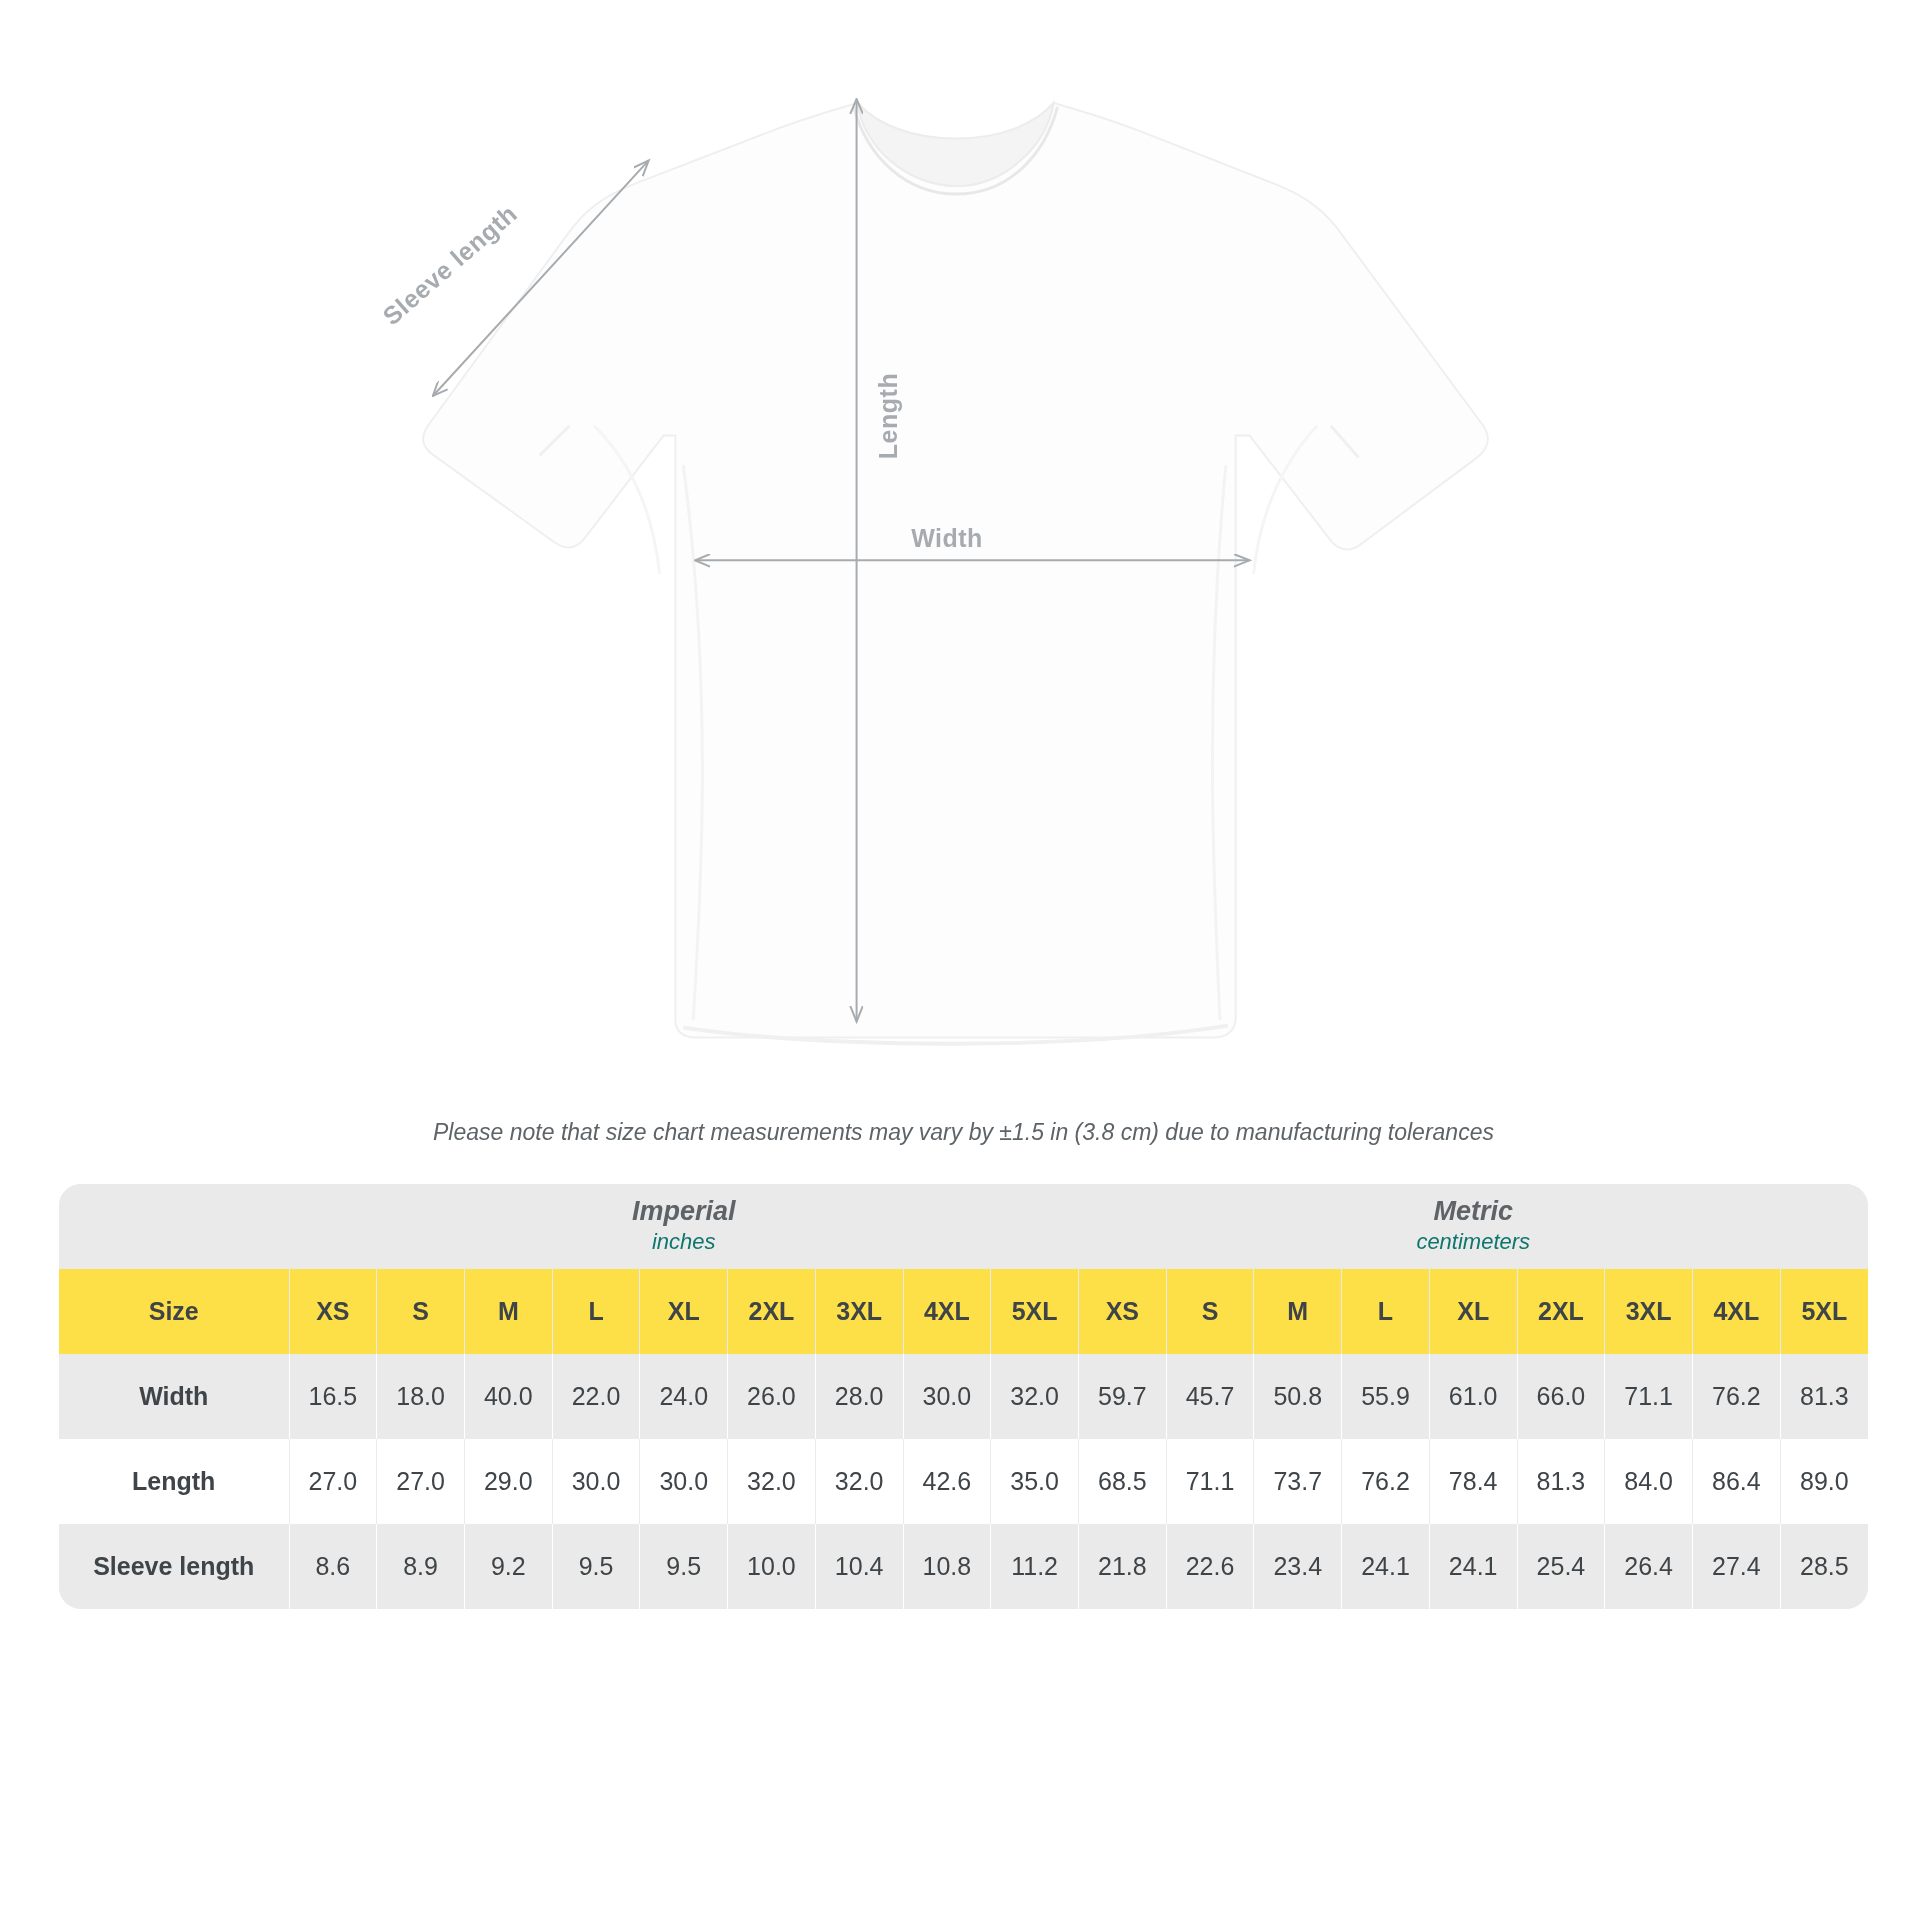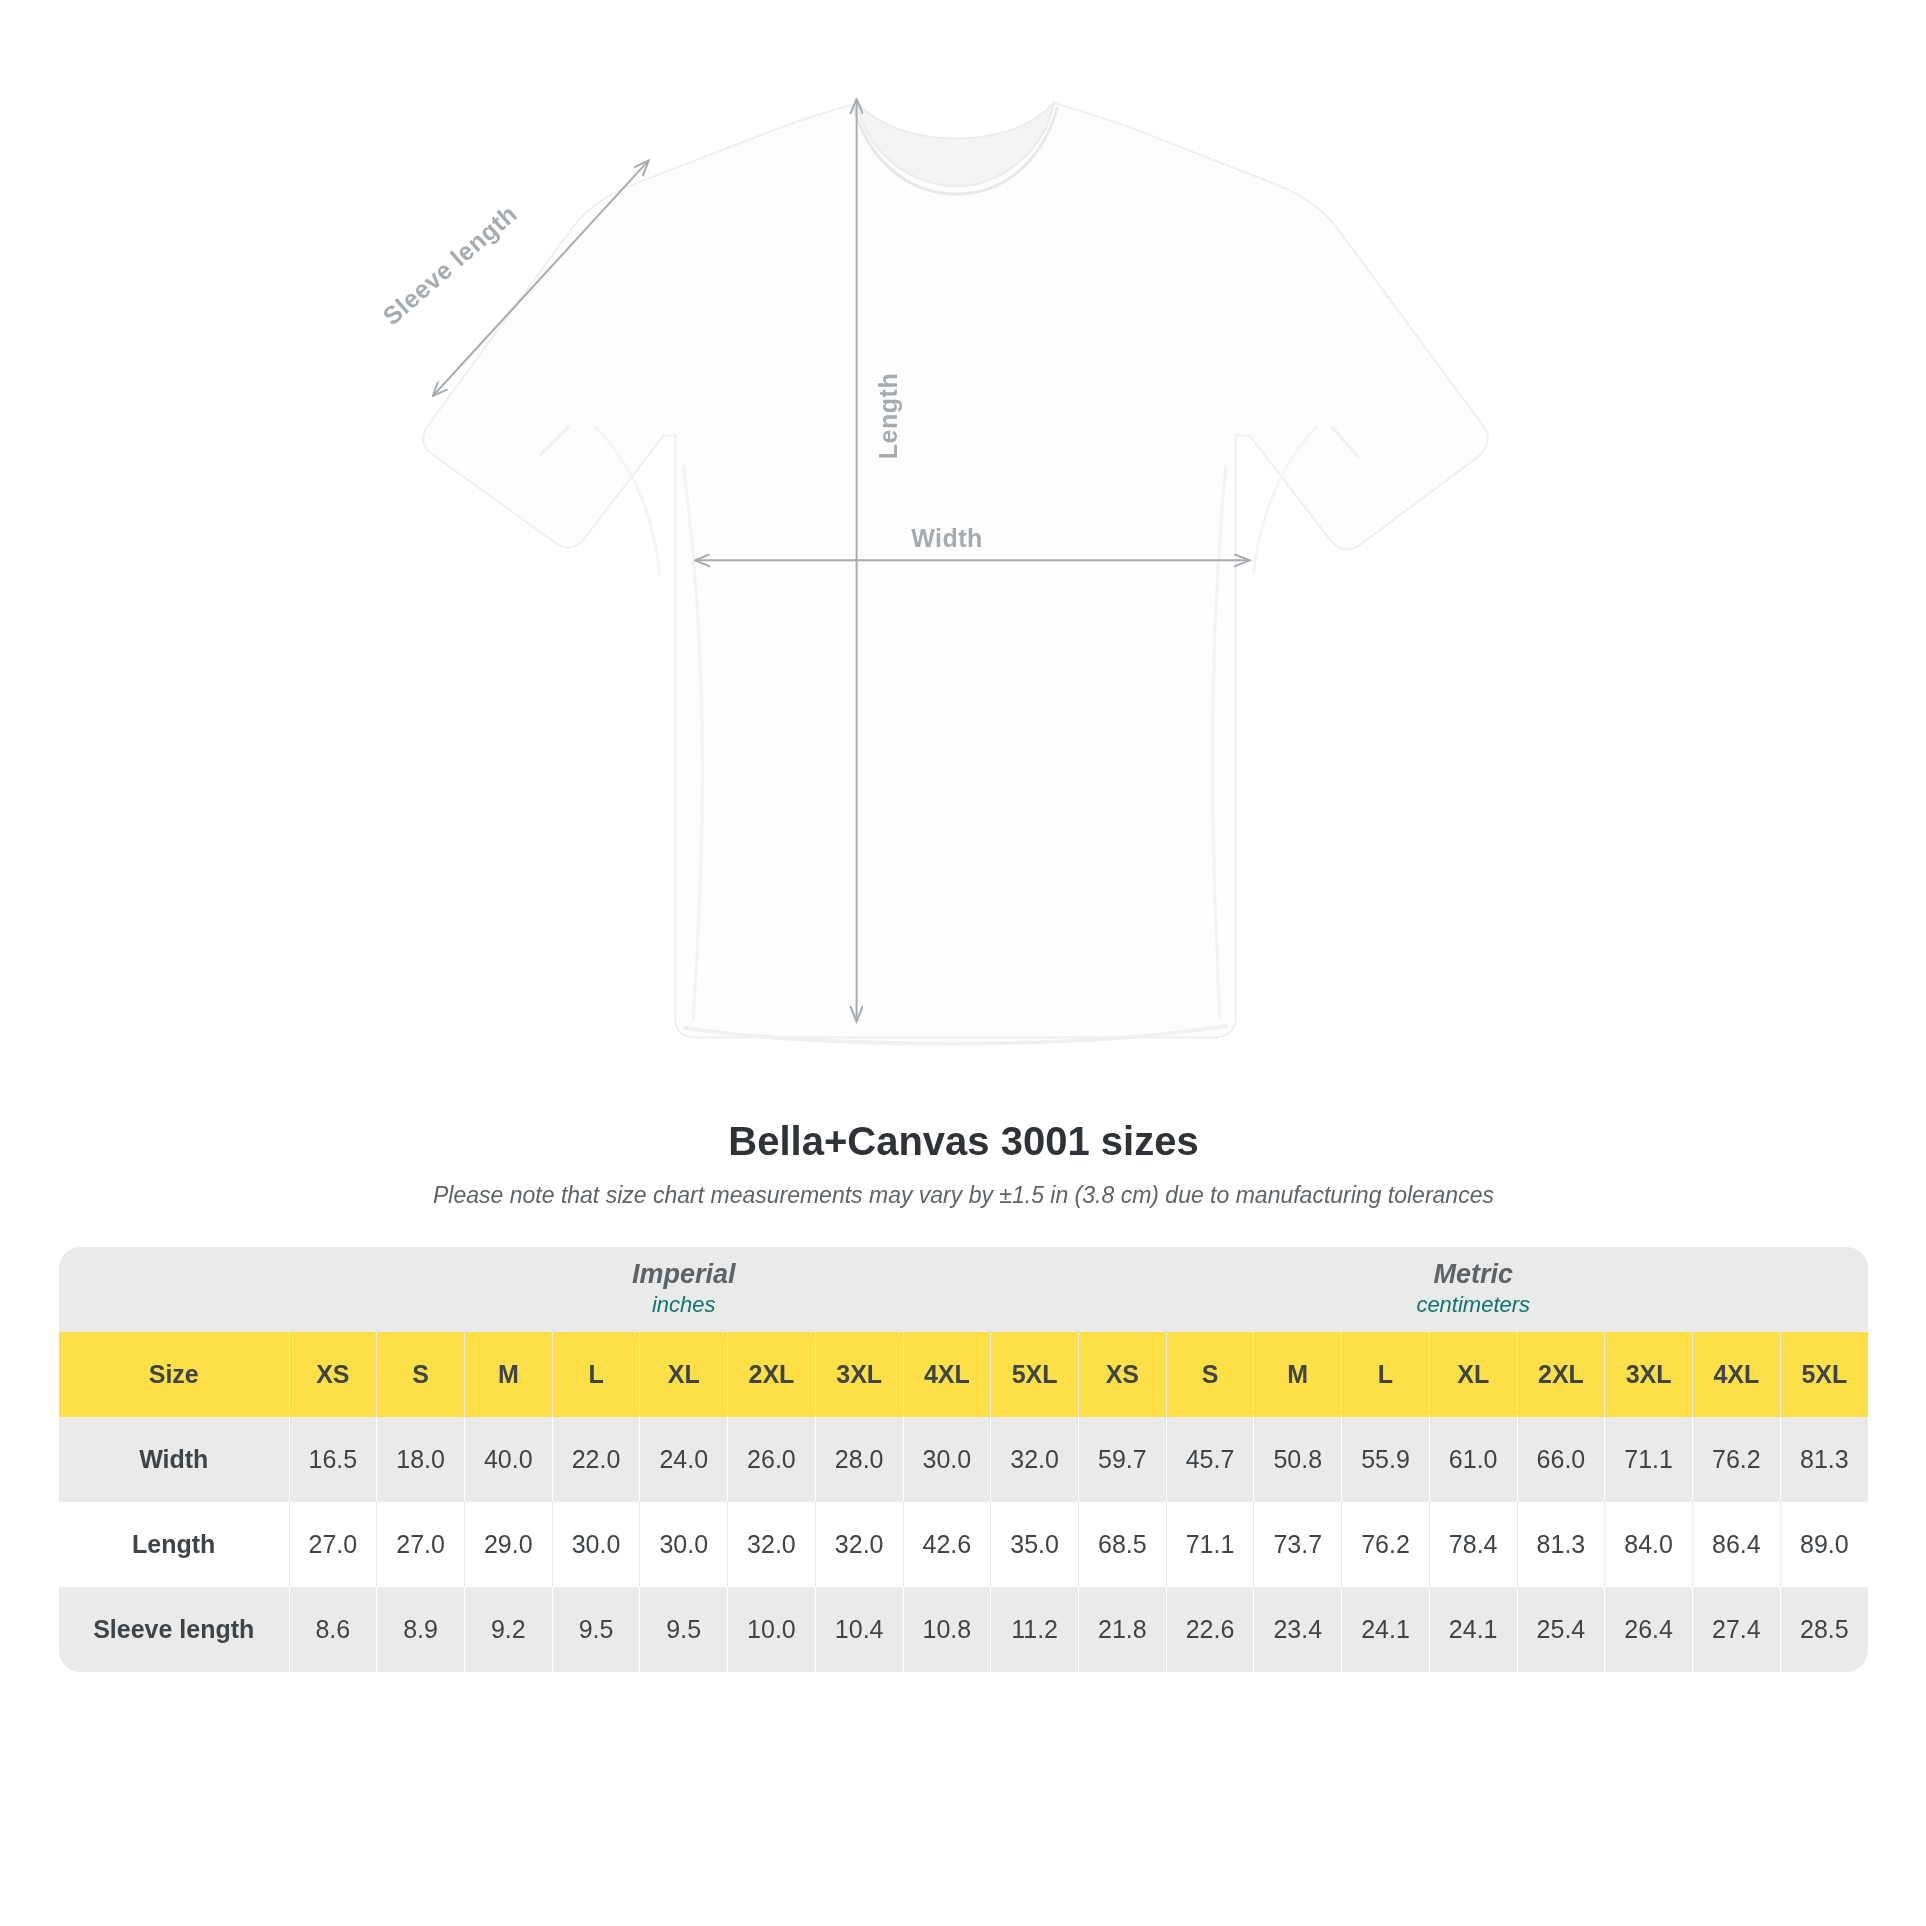--- a/index.html
+++ b/index.html
@@ -202,21 +202,20 @@
 
       <line x1="702" y1="566" x2="1262" y2="566" stroke="#a6abaf" stroke-width="2" marker-start="url(#arrowStart)" marker-end="url(#arrowEnd)"></line>
     </svg>
 
     <div class="dim-label label-sleeve">Sleeve length</div>
     <div class="dim-label label-length">Length</div>
     <div class="dim-label label-width">Width</div>
   </div>
 
   <div class="title-block">
-    <h1 class="chart-title">Bella+Canvas 3001 sizes</h1>
     <p class="chart-note">Please note that size chart measurements may vary by ±1.5 in (3.8 cm) due to manufacturing tolerances</p>
   </div>
 
   <div class="table-wrap">
     <table class="size-table">
       <colgroup>
         <col class="col-label">
         <col>
           <col>
           <col>

